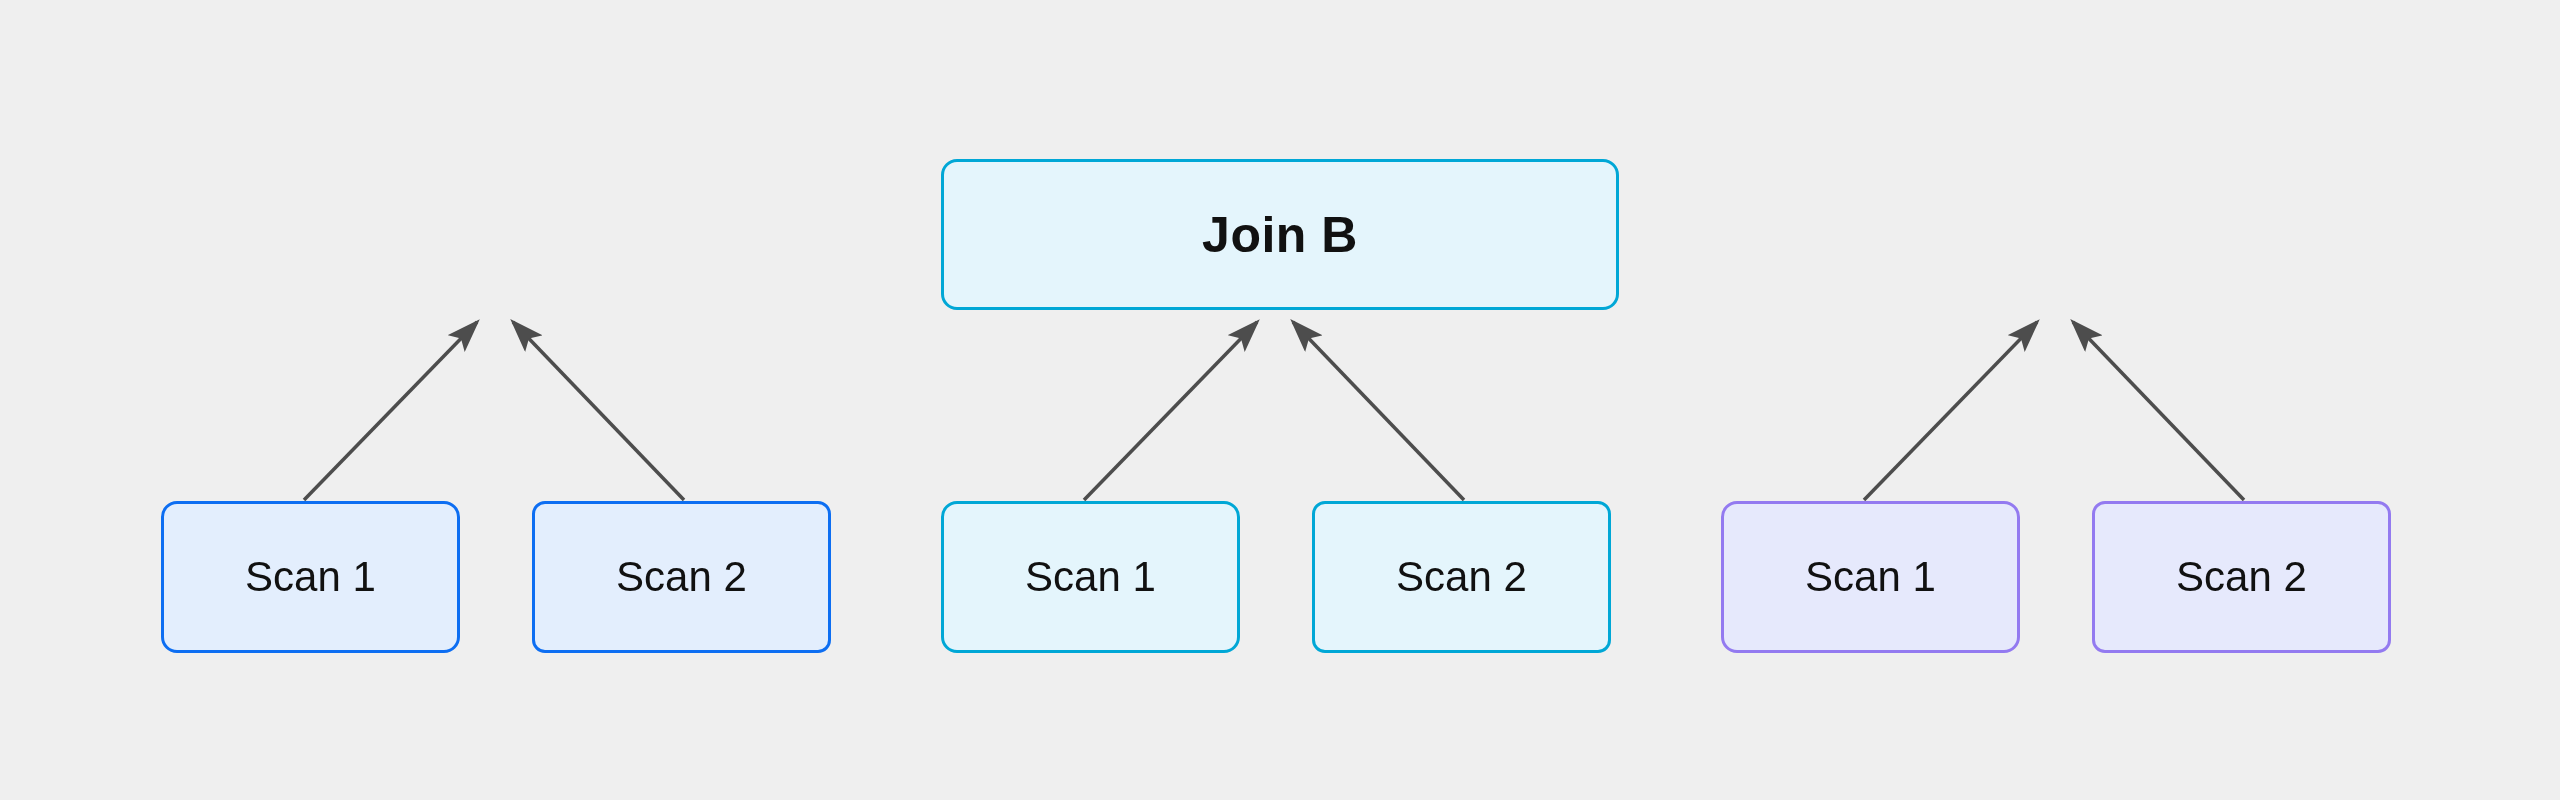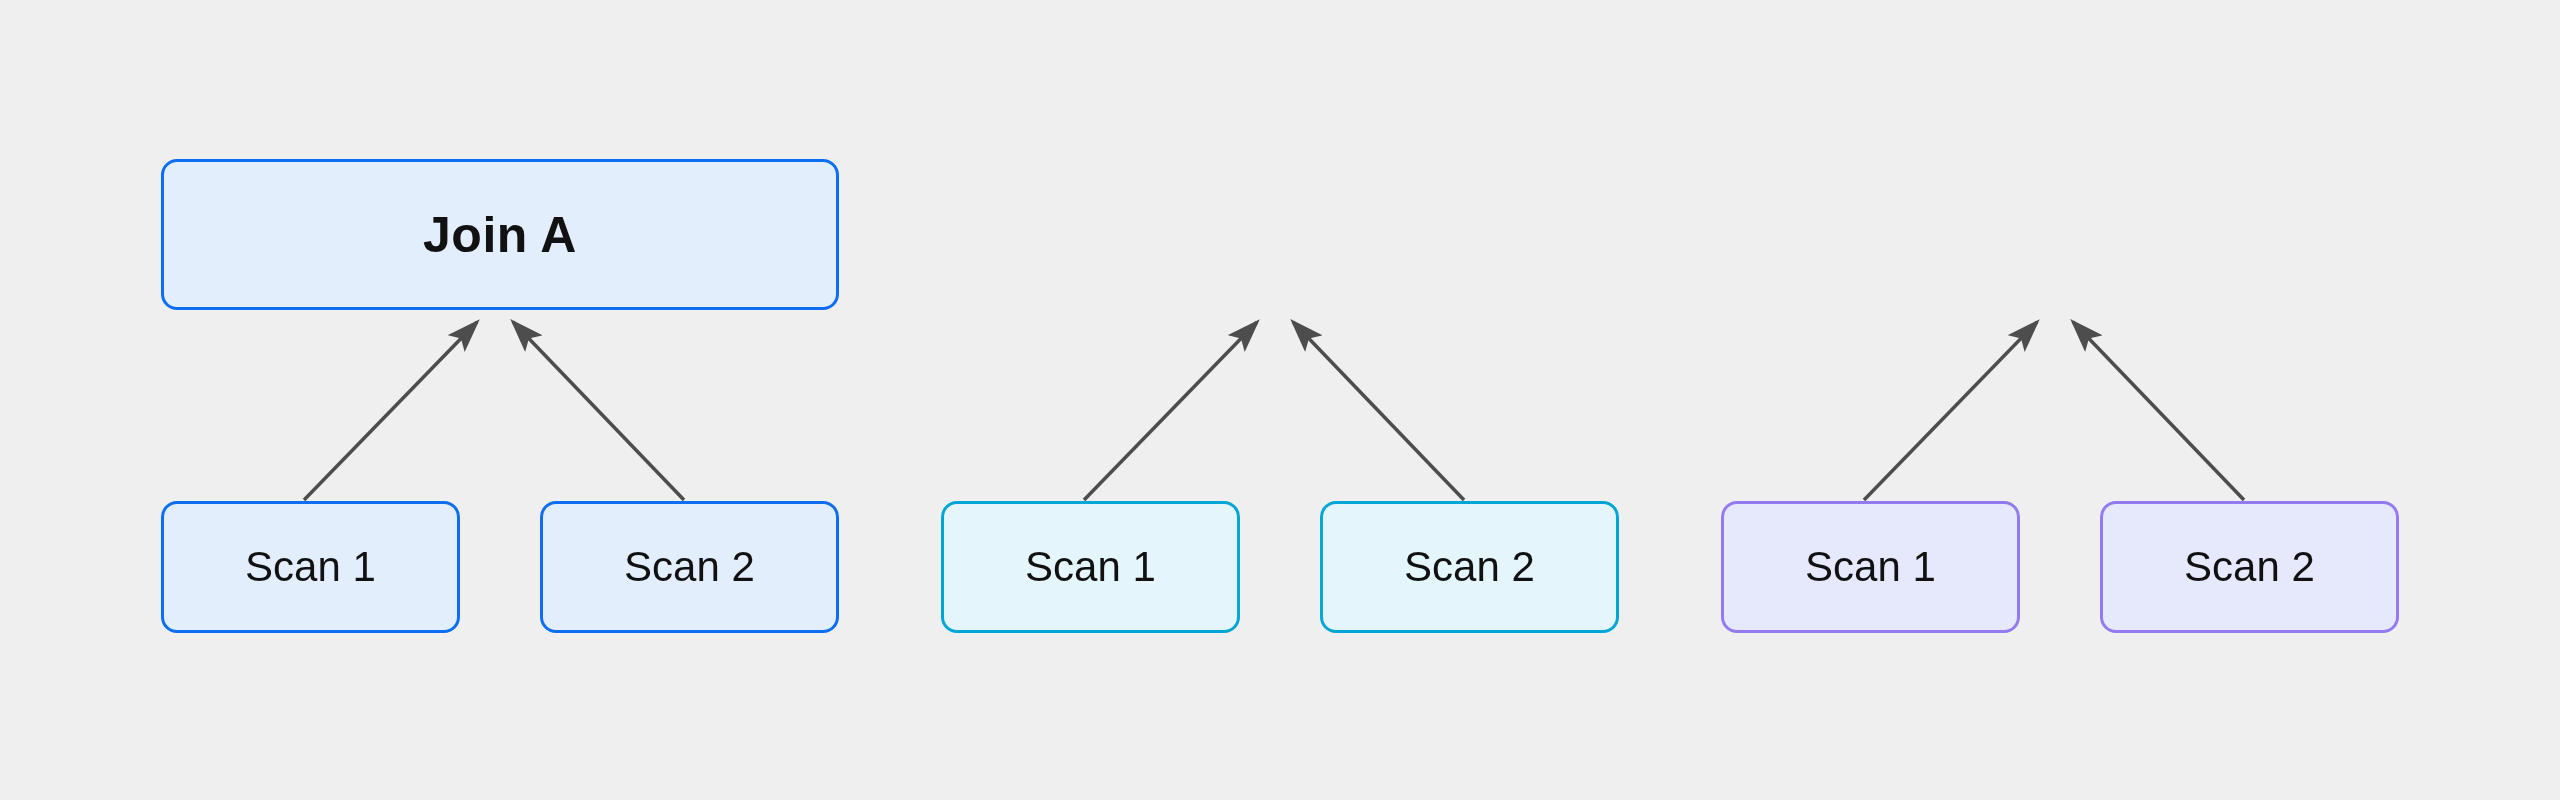--- a/index.html
+++ b/index.html
@@ -42,26 +42,26 @@
     left: 0;
     width: 678px;
     height: 151px;
     font-size: 50px;
     font-weight: 600;
     letter-spacing: 0.5px;
   }
   .scan-node {
     top: 342px;
     width: 299px;
-    height: 132px;
+    height: 152px;
     font-size: 42px;
     font-weight: 400;
   }
   .scan-1 { left: 0; }
-  .scan-2 { right: 0; }
+  .scan-2 { right: 8px; border-radius: 13px; }
 
   .edges {
     position: absolute;
     top: 0;
     left: 0;
     width: 678px;
     height: 479px;
     pointer-events: none;
   }
   .edge-line {
@@ -81,41 +81,41 @@
   <section class="group group-a" style="--border: #0d6ef2; --fill: #e3eefd;">
     <svg class="edges" viewBox="0 0 678 479" aria-hidden="true">
       <defs>
         <marker id="ah-a" viewBox="0 0 34 24" markerWidth="34" markerHeight="24" refX="30" refY="12" orient="auto" markerUnits="userSpaceOnUse">
           <path class="arrowhead-shape" d="M0,0 L34,12 L0,24 L7,12 Z"></path>
         </marker>
       </defs>
       <line class="edge-line" x1="143" y1="341" x2="316" y2="163" marker-end="url(#ah-a)"></line>
       <line class="edge-line" x1="523" y1="341" x2="352" y2="163" marker-end="url(#ah-a)"></line>
     </svg>
-    <div class="node join-node">
-      <span>Join A</span>
-    </div>
     <div class="node scan-node scan-1">
       <span>Scan 1</span>
     </div>
     <div class="node scan-node scan-2">
       <span>Scan 2</span>
     </div>
   </section>
 
   <section class="group group-b" style="--border: #00a7d6; --fill: #e4f5fc;">
     <svg class="edges" viewBox="0 0 678 479" aria-hidden="true">
       <defs>
         <marker id="ah-b" viewBox="0 0 34 24" markerWidth="34" markerHeight="24" refX="30" refY="12" orient="auto" markerUnits="userSpaceOnUse">
           <path class="arrowhead-shape" d="M0,0 L34,12 L0,24 L7,12 Z"></path>
         </marker>
       </defs>
       <line class="edge-line" x1="143" y1="341" x2="316" y2="163" marker-end="url(#ah-b)"></line>
       <line class="edge-line" x1="523" y1="341" x2="352" y2="163" marker-end="url(#ah-b)"></line>
     </svg>
+    <div class="node join-node">
+      <span>Join B</span>
+    </div>
     <div class="node scan-node scan-1">
       <span>Scan 1</span>
     </div>
     <div class="node scan-node scan-2">
       <span>Scan 2</span>
     </div>
   </section>
 
   <section class="group group-c" style="--border: #937af0; --fill: #e6e9fc;">
     <svg class="edges" viewBox="0 0 678 479" aria-hidden="true">

